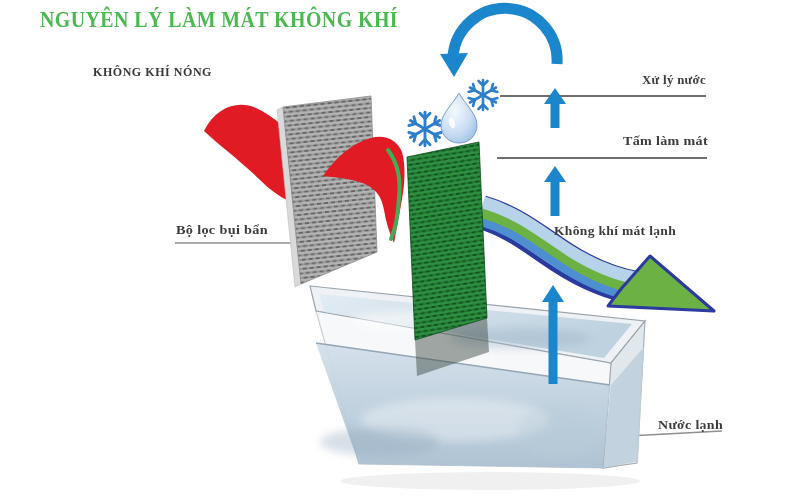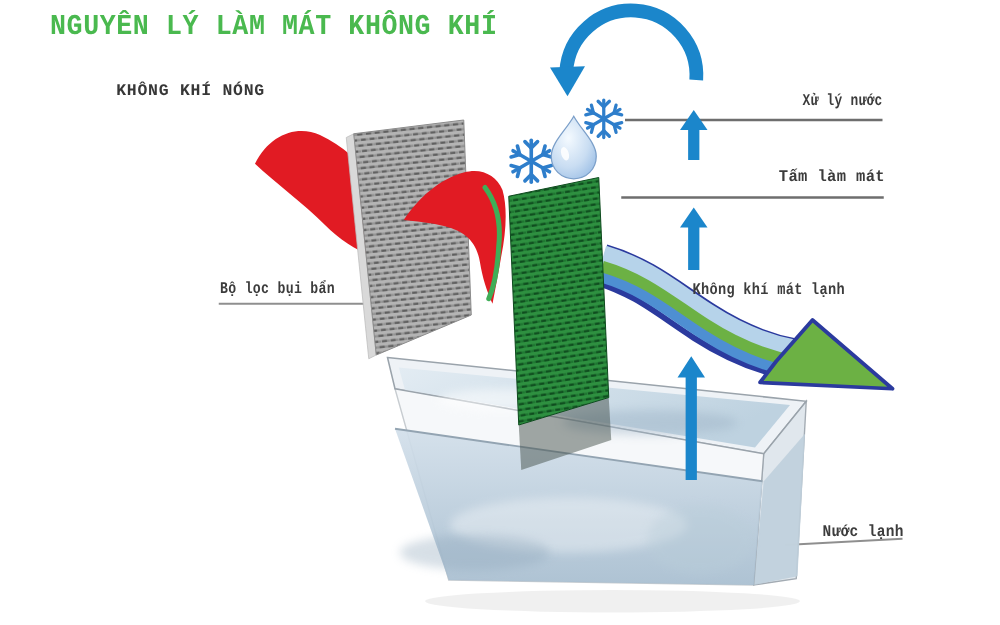--- a/index.html
+++ b/index.html
@@ -1,17 +1,17 @@
 <!DOCTYPE html>
 <html><head>
 <meta charset="utf-8">
 <style>
   html,body{margin:0;padding:0;background:#ffffff;}
   .stage{position:relative;width:800px;height:500px;background:#ffffff;overflow:hidden;
-         font-family:Liberation Mono, monospace;}
+         font-family:Liberation Serif, serif;}
   svg{display:block;}
   .t-title{fill:#4ab94f;font-size:23px;font-weight:600;letter-spacing:.5px;}
   .t-label{fill:#3c3c3c;font-size:13px;font-weight:600;letter-spacing:.3px;}
   .t-label-caps{fill:#373737;font-size:13px;font-weight:600;letter-spacing:.6px;}
   .lead{stroke:#6e6e6e;stroke-width:2;}
   .lead-thin{stroke:#8f8f8f;stroke-width:1.5;}
 </style>
 </head>
 <body>
 

